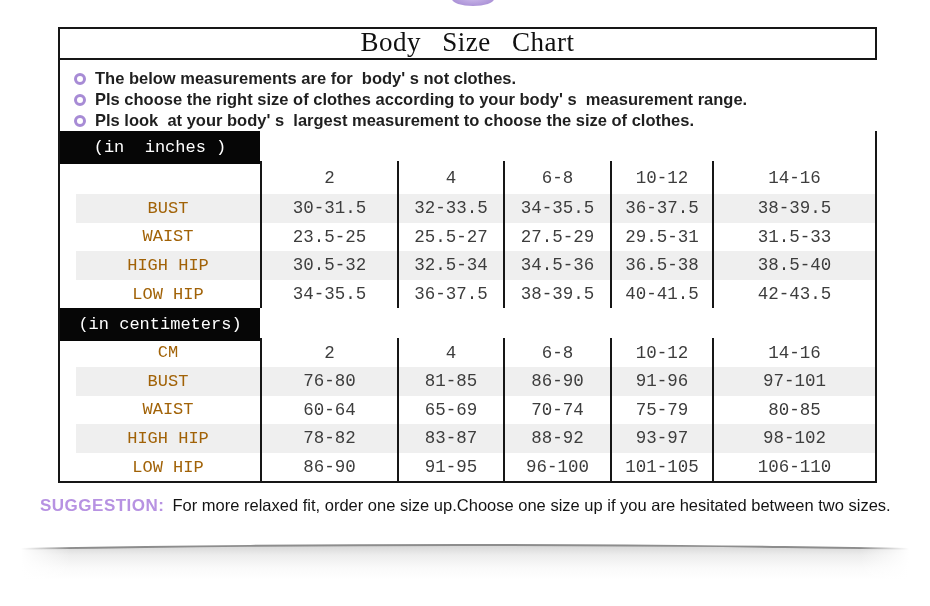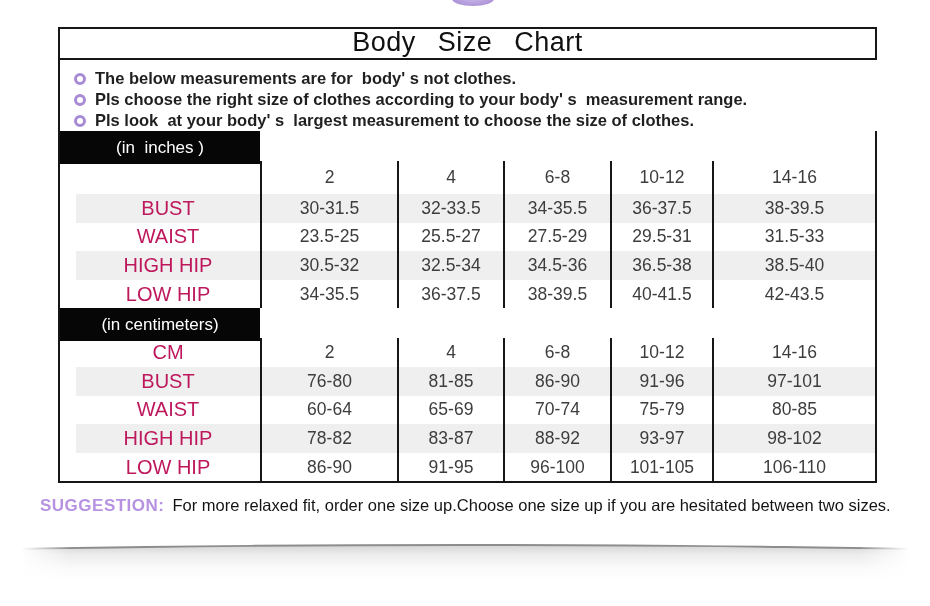--- a/index.html
+++ b/index.html
@@ -14,21 +14,21 @@
     position:absolute;left:452px;top:-8px;width:42px;height:14px;
     border-radius:50%;
     background:radial-gradient(ellipse at 50% 40%, #cbb8ea 0%, #a98fd6 70%, #a98fd6 100%);
     opacity:.95;
   }
   
   .frame{position:absolute;left:58px;top:27px;width:819px;}
   .title-box{
     box-sizing:border-box;width:819px;height:33px;
     border:2px solid #161616;
-    display:flex;align-items:flex-start;justify-content:center;
+    display:flex;align-items:flex-start;justify-content:center;font-family:Liberation Serif, serif;
   }
   .title-box .title{
     font-size:27px;color:#101010;font-weight:500;
     word-spacing:14px;letter-spacing:.5px;line-height:1;
     padding-bottom:2px;
   }
   .notes-box{
     box-sizing:border-box;width:899px;height:71px;
     border-left:2px solid #161616;border-right:2px solid #161616;
     padding:8px 0 0 12px;
@@ -40,36 +40,37 @@
     border:3.5px solid #a78bd5;border-radius:50%;background:#fff;
   }
   .note-text{
     font-size:16.5px;color:#1f1f1f;white-space:pre-wrap;line-height:21px;
   }
   
   .size-table{
     box-sizing:border-box;width:819px;
     border-left:2px solid #161616;border-right:2px solid #161616;border-bottom:2.5px solid #161616;
     background:#fff;
+    font-family:Liberation Mono, monospace;
   }
   .trow{display:grid;grid-template-columns:200px 137px 106px 107px 102px 163px;}
   .trow.hdr{height:30px;}
   .trow.datarow{height:28.6px;}
   .trow.first-sizes{height:33px;}
   .cell{
     display:flex;align-items:center;justify-content:center;
     overflow:hidden;
   }
   .th{
     background:#060606;color:#ffffff;font-size:17px;
     white-space:pre-wrap;
   }
   .th + .th{border-left:3px solid #ffffff;margin-top:33px;}
   .td{font-size:17.5px;color:#3d3d3d;}
-  .td.rowlabel{font-size:20px;color:#be185d;margin-left:16px;}
+  .td.rowlabel{font-size:17px;color:#a16207;margin-left:16px;}
   .td + .td{border-left:2px solid #161616;}
   .datarow.shaded .td{background:#efefef;}
   
   .suggestion{
     position:absolute;left:40px;top:496px;width:860px;
     display:flex;align-items:baseline;white-space:pre-wrap;
   }
   .suggestion .sg-label{
     font-size:17px;font-weight:600;color:#b democratic;
     color:#b792e2;letter-spacing:.5px;margin-right:8px;

